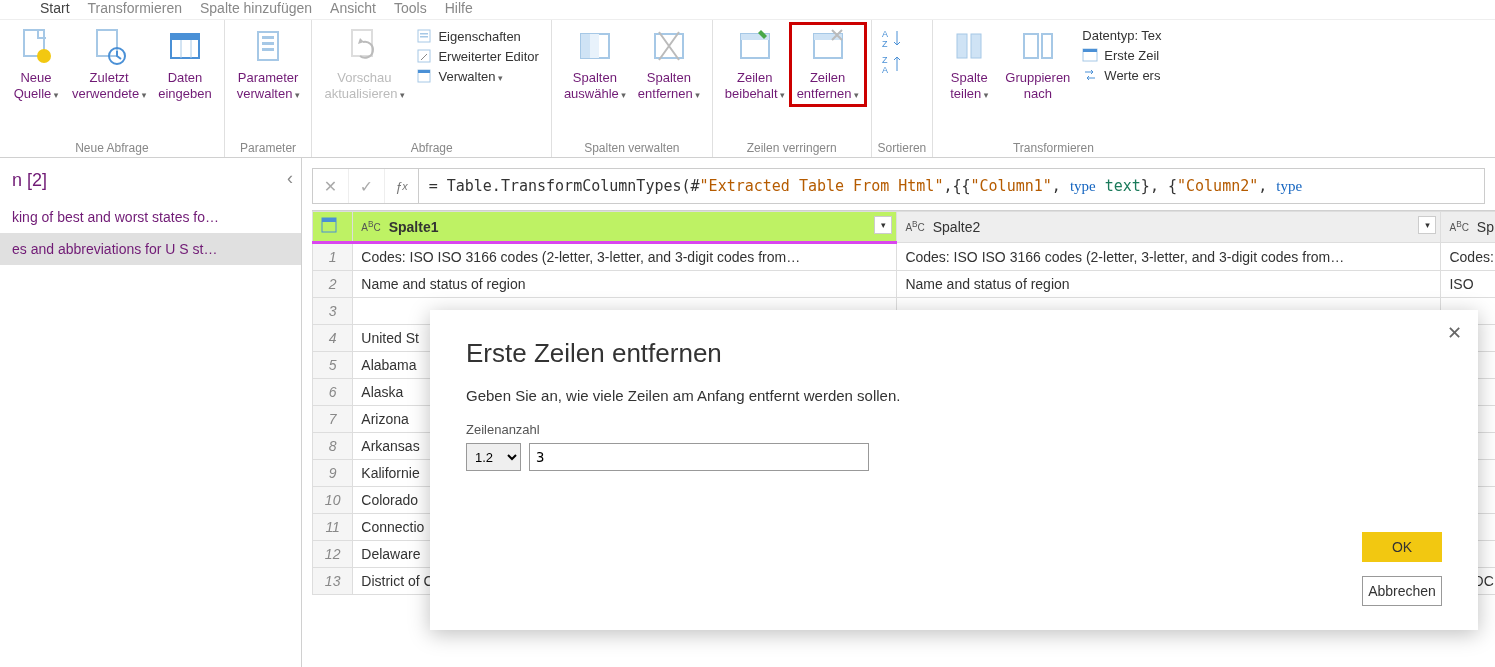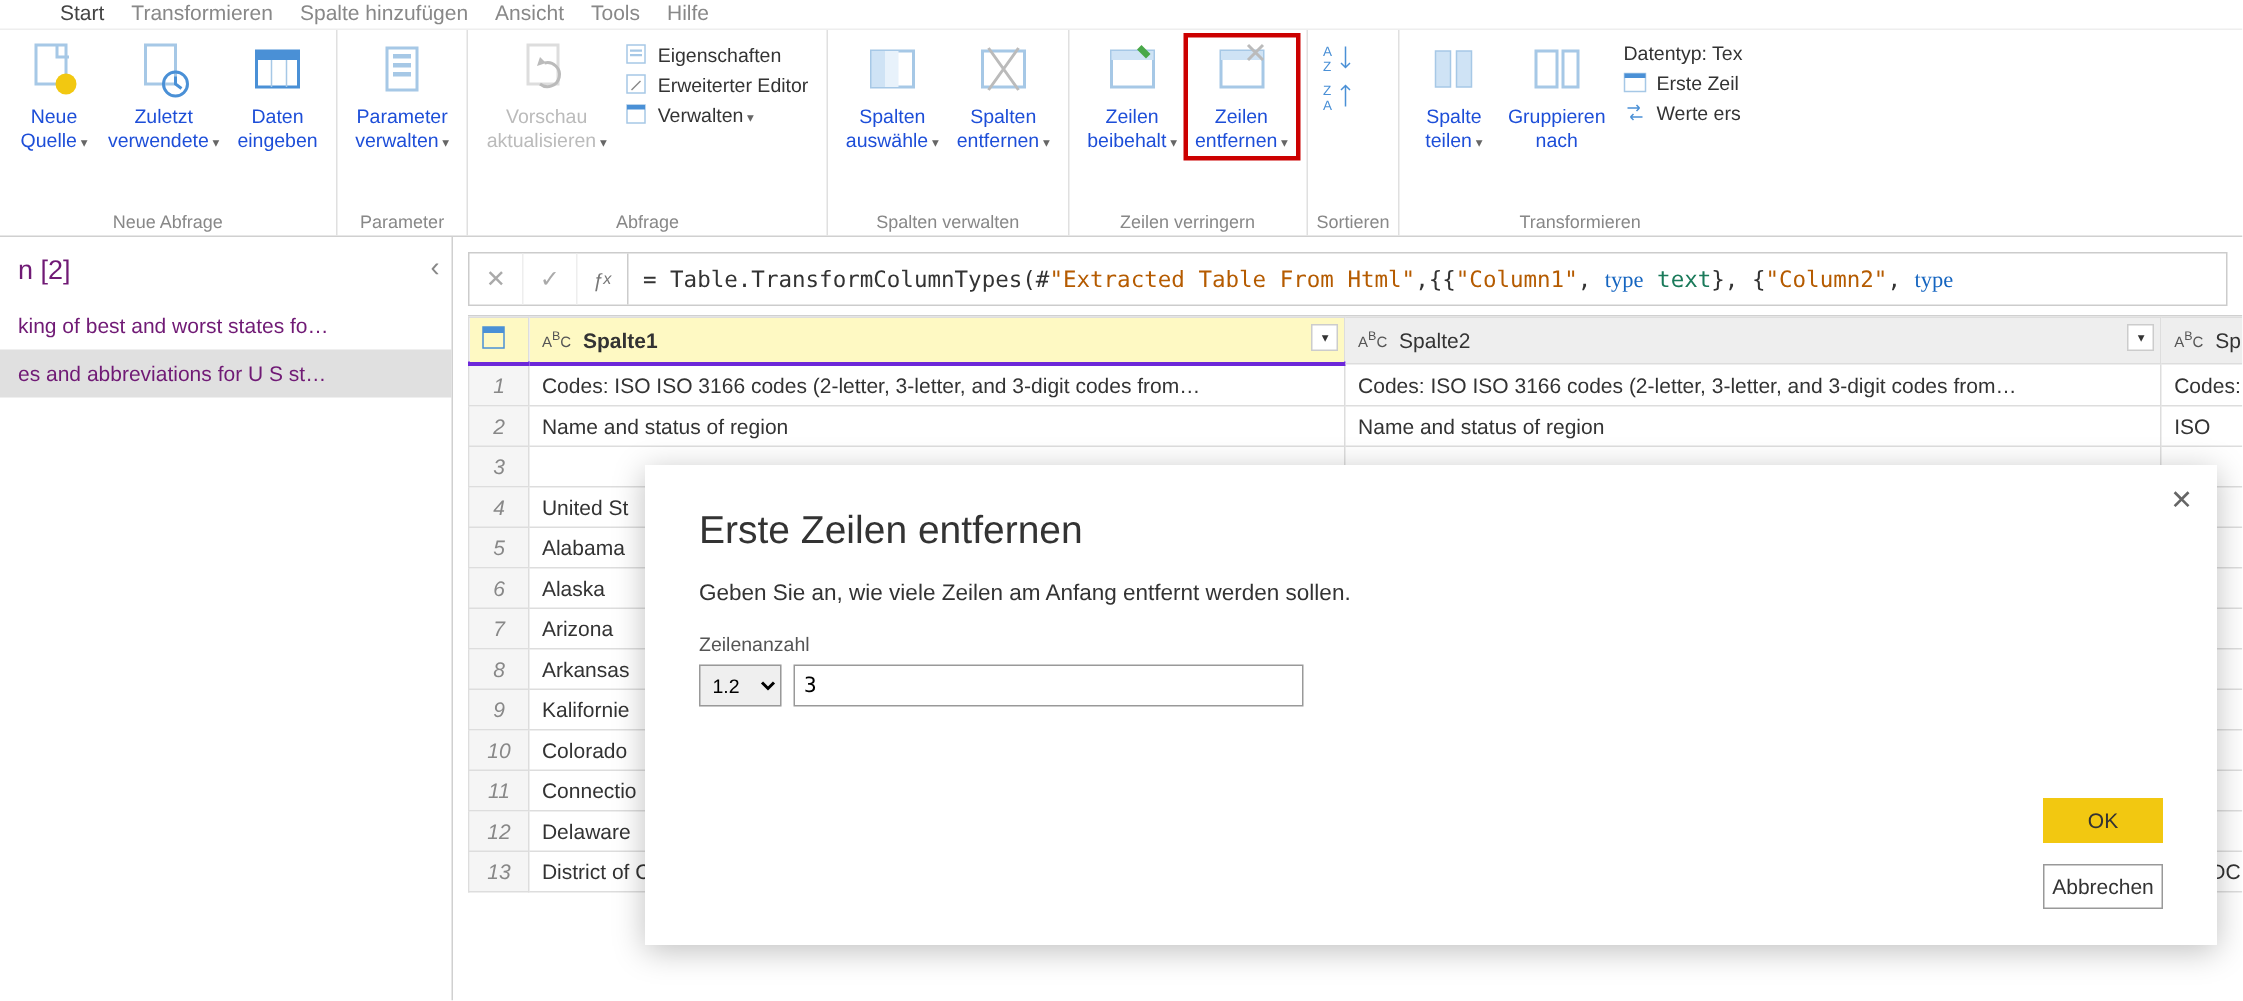--- a/index.html
+++ b/index.html
@@ -53,21 +53,21 @@
   }
   .ribbon-btn .icon {
     width: 40px;
     height: 40px;
     margin-bottom: 4px;
   }
   .ribbon-btn .lbl {
     text-align: center;
     font-size: 13px;
     line-height: 1.25;
-    color: #1d4ed8;
+    color: #701a75;
   }
   .ribbon-btn.disabled .lbl { color: #bbb; }
   .caret::after { content: " ▾"; font-size: 9px; color: #666; }
   .ribbon-group-label {
     text-align: center;
     font-size: 12px;
     color: #888;
     padding-top: 2px;
   }
   .small-stack {
@@ -184,23 +184,23 @@
   .grid th, .grid td {
     border: 1px solid #ddd;
     padding: 5px 8px;
     text-align: left;
     font-size: 14px;
     white-space: nowrap;
     overflow: hidden;
     text-overflow: ellipsis;
   }
   .grid th {
-    background: #fef9c3;
+    background: #bef264;
     position: relative;
-    border-bottom: 3px solid #6d28d9;
+    border-bottom: 3px solid #d946ef;
     font-weight: normal;
   }
   .grid th.plain { background:#eee; border-bottom:1px solid #ddd; }
   .grid th.c3 { background:#eee; border-bottom:1px solid #ddd; width:70px; }
   .grid th .filter {
     position:absolute;
     right:4px;
     top:4px;
     width:18px;
     height:18px;

